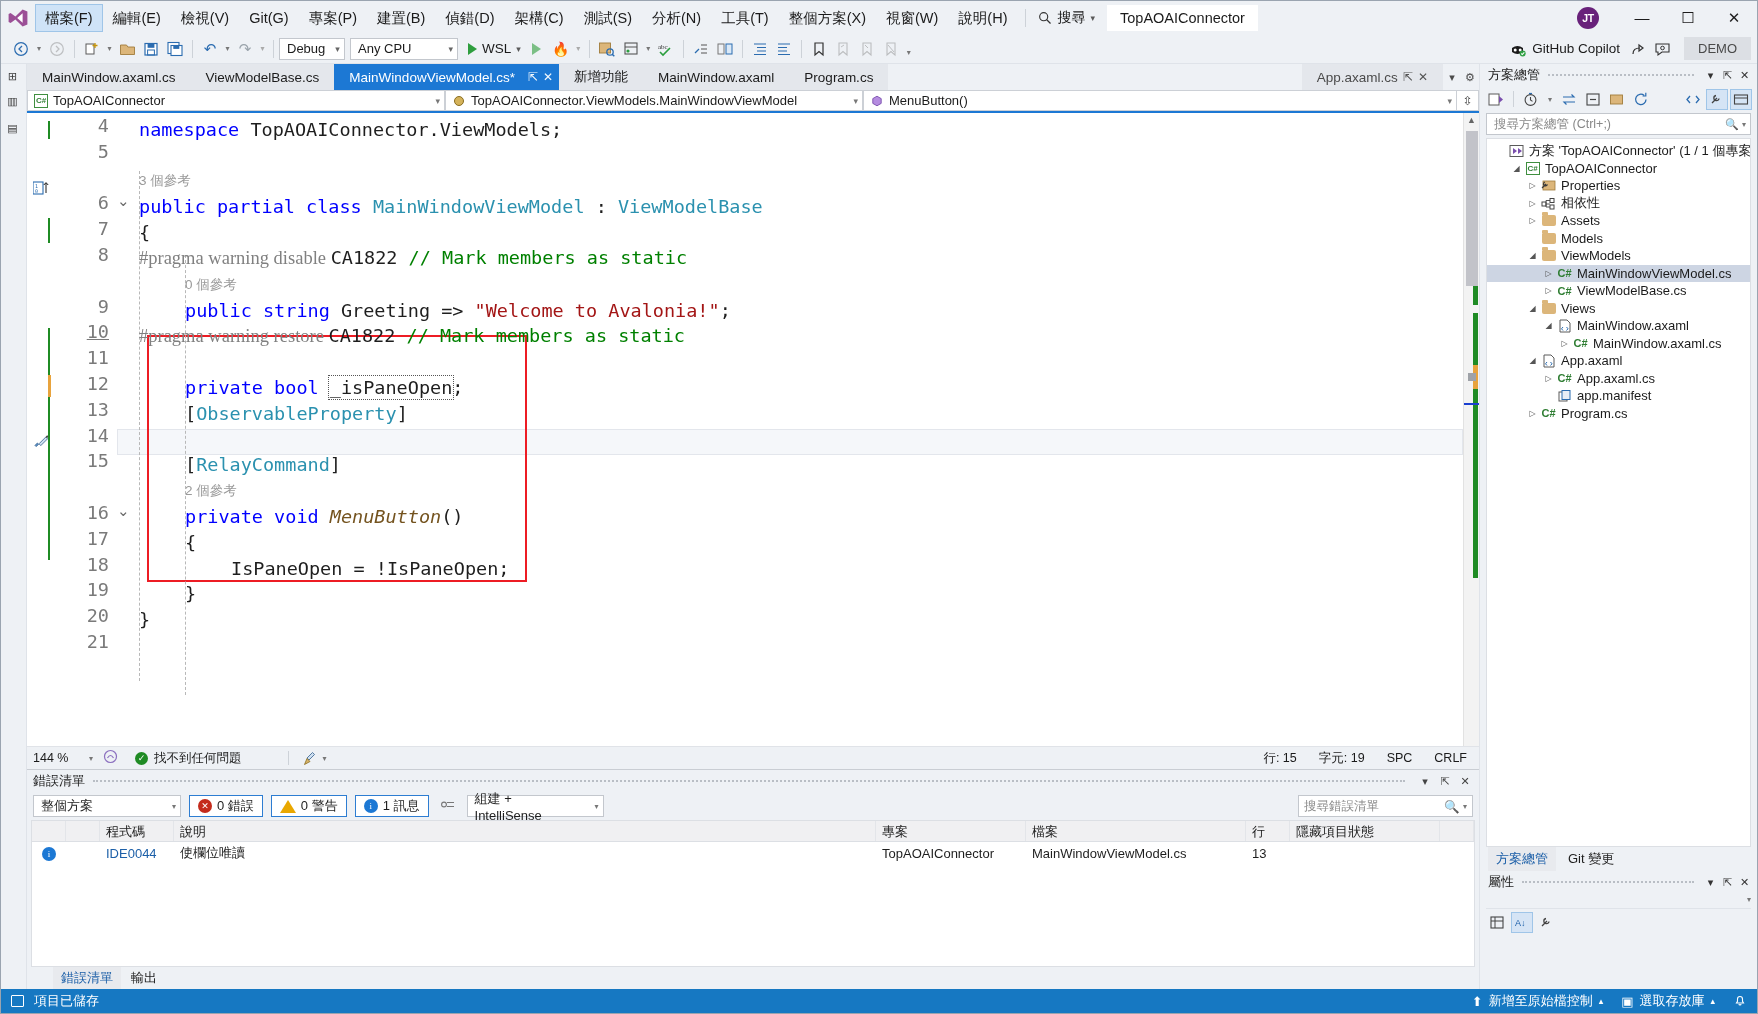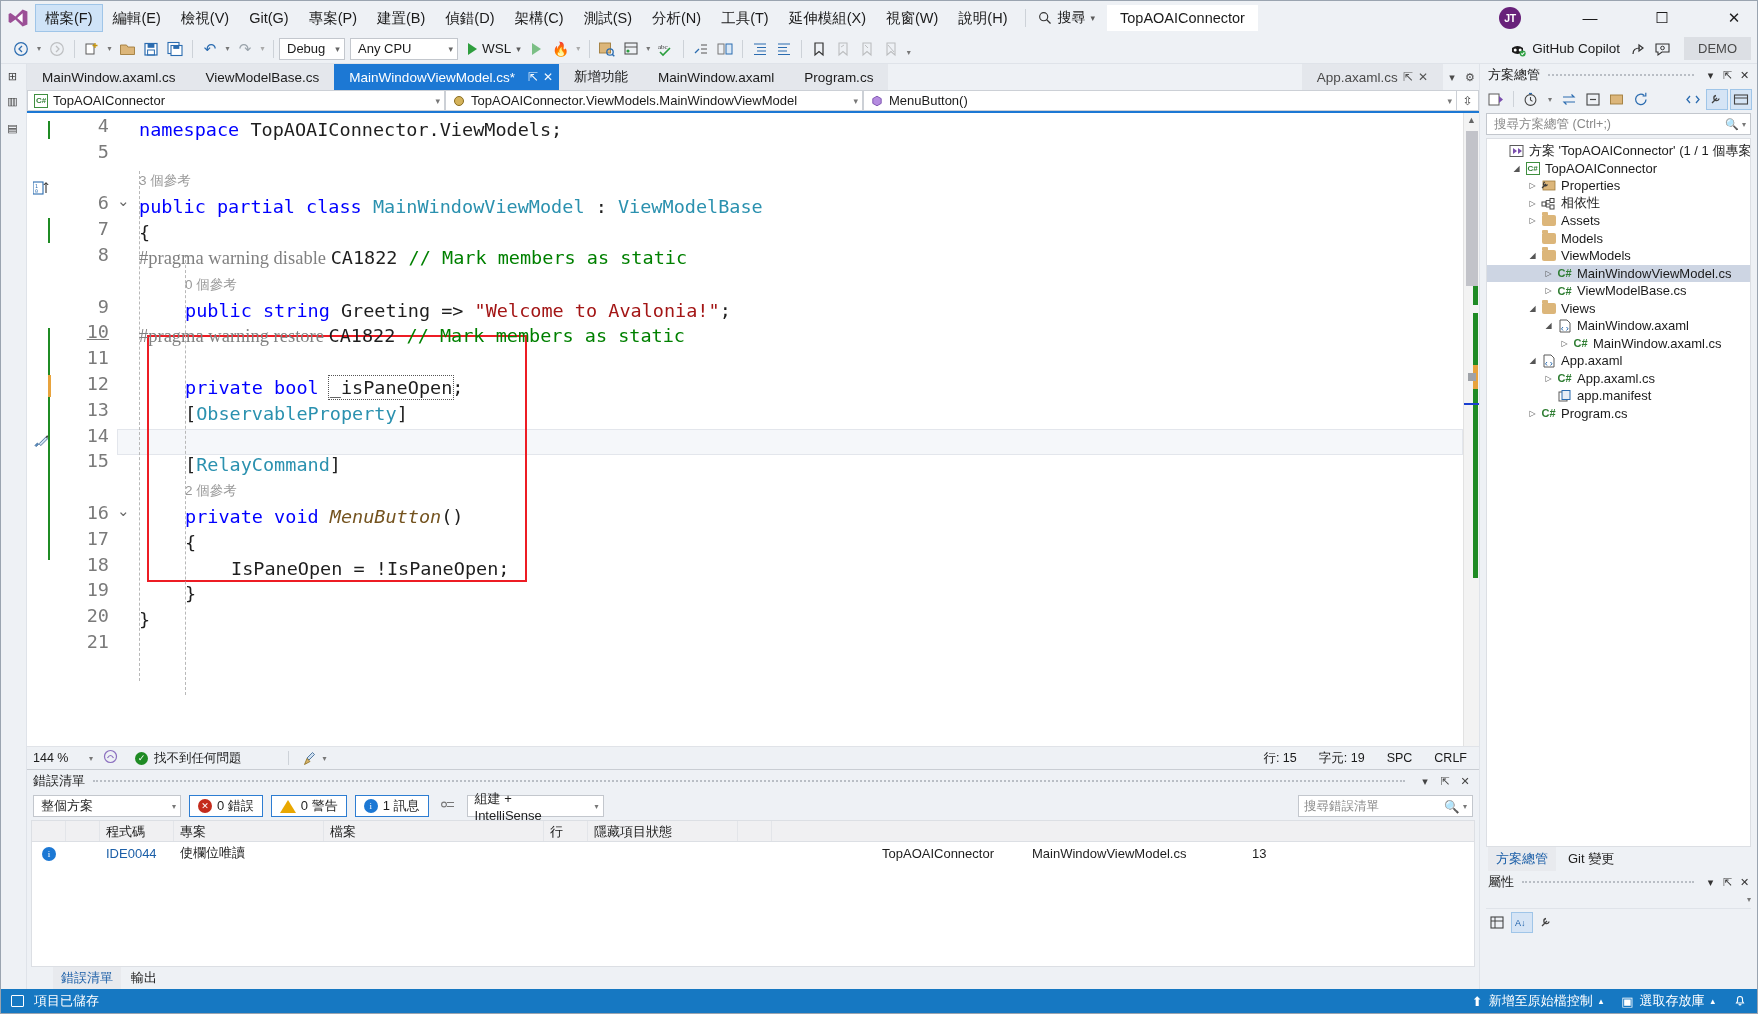--- a/index.html
+++ b/index.html
@@ -22,21 +22,21 @@
   .menu { display:flex; align-items:center; height:33px; }
   .menu-item { padding:4px 9px; font-size:14.5px; color:#1b1b1b; line-height:18px;
                border:1px solid transparent; white-space:nowrap; }
   .menu-item.active { background:#cfe3f7; border:1px solid #9fc5e8; }
   .menu-sep { width:1px; height:18px; background:#cdd2d8; margin:0 8px; }
   .search-box { display:flex; align-items:center; gap:5px; font-size:14px; color:#1b1b1b; padding:2px 4px; }
   .search-box .mag { width:14px; height:14px; }
   .caret-sm { font-size:9px; color:#5a5a5a; }
   .proj-chip { background:#ffffff; padding:4px 12px; font-size:14.5px; color:#1b1b1b;
                border:1px solid #ffffff; margin-left:8px; }
-  .titlebar-right { margin-left:auto; display:flex; align-items:center; height:33px;gap:26px; }
+  .titlebar-right { margin-left:auto; display:flex; align-items:center; height:33px; }
   .avatar { width:22px; height:22px; border-radius:50%; background:#68217a; color:#fff;
             font-size:10.5px; display:flex; align-items:center; justify-content:center; font-weight:bold;
             letter-spacing:-0.5px; margin-right:20px;}
   .winbtn { width:46px; height:33px; display:flex; align-items:center; justify-content:center;
             font-size:15px; color:#1b1b1b; }
 
   
   .toolbar { height:30px; background:#eef1f5; display:flex; align-items:center; flex:0 0 30px;
              padding-left:8px; border-bottom:1px solid #dfe3e9; }
   .tb-ico { width:24px; height:24px; display:flex; align-items:center; justify-content:center;
@@ -207,21 +207,21 @@
       <div class="menu-item">編輯(E)</div>
       <div class="menu-item">檢視(V)</div>
       <div class="menu-item">Git(G)</div>
       <div class="menu-item">專案(P)</div>
       <div class="menu-item">建置(B)</div>
       <div class="menu-item">偵錯(D)</div>
       <div class="menu-item">架構(C)</div>
       <div class="menu-item">測試(S)</div>
       <div class="menu-item">分析(N)</div>
       <div class="menu-item">工具(T)</div>
-      <div class="menu-item">延伸模組(X)</div>
+      <div class="menu-item">整個方案(X)</div>
       <div class="menu-item">視窗(W)</div>
       <div class="menu-item">說明(H)</div>
     </div>
     <div class="menu-sep"></div>
     <div class="search-box">
       <svg class="mag" viewBox="0 0 16 16">
         <circle cx="6.5" cy="6.5" r="4.6" fill="none" stroke="#333" stroke-width="1.3"></circle>
         <line x1="10" y1="10" x2="14.3" y2="14.3" stroke="#333" stroke-width="1.5"></line>
       </svg>
       <span>搜尋</span>
@@ -671,20 +671,21 @@
             <span>搜尋錯誤清單</span>
             <span style="margin-left:auto;color:#555;">🔍</span>
             <span style="font-size:8px;color:#777;margin-left:3px;">▾</span>
           </div>
         </div>
         <div class="errtable">
           <div class="errhead">
             <div class="c-ico"></div>
             <div class="c-sup"></div>
             <div class="c-code">程式碼</div>
+            <div class="c-desc">說明</div>
             <div class="c-proj">專案</div>
             <div class="c-file">檔案</div>
             <div class="c-line">行</div>
             <div class="c-state">隱藏項目狀態</div>
             <div class="c-extra"></div>
           </div>
           <div class="errrow">
             <div class="c-ico" style="border:none;text-align:center;">
               <span class="badge-i" style="display:inline-flex;">i</span>
             </div>

